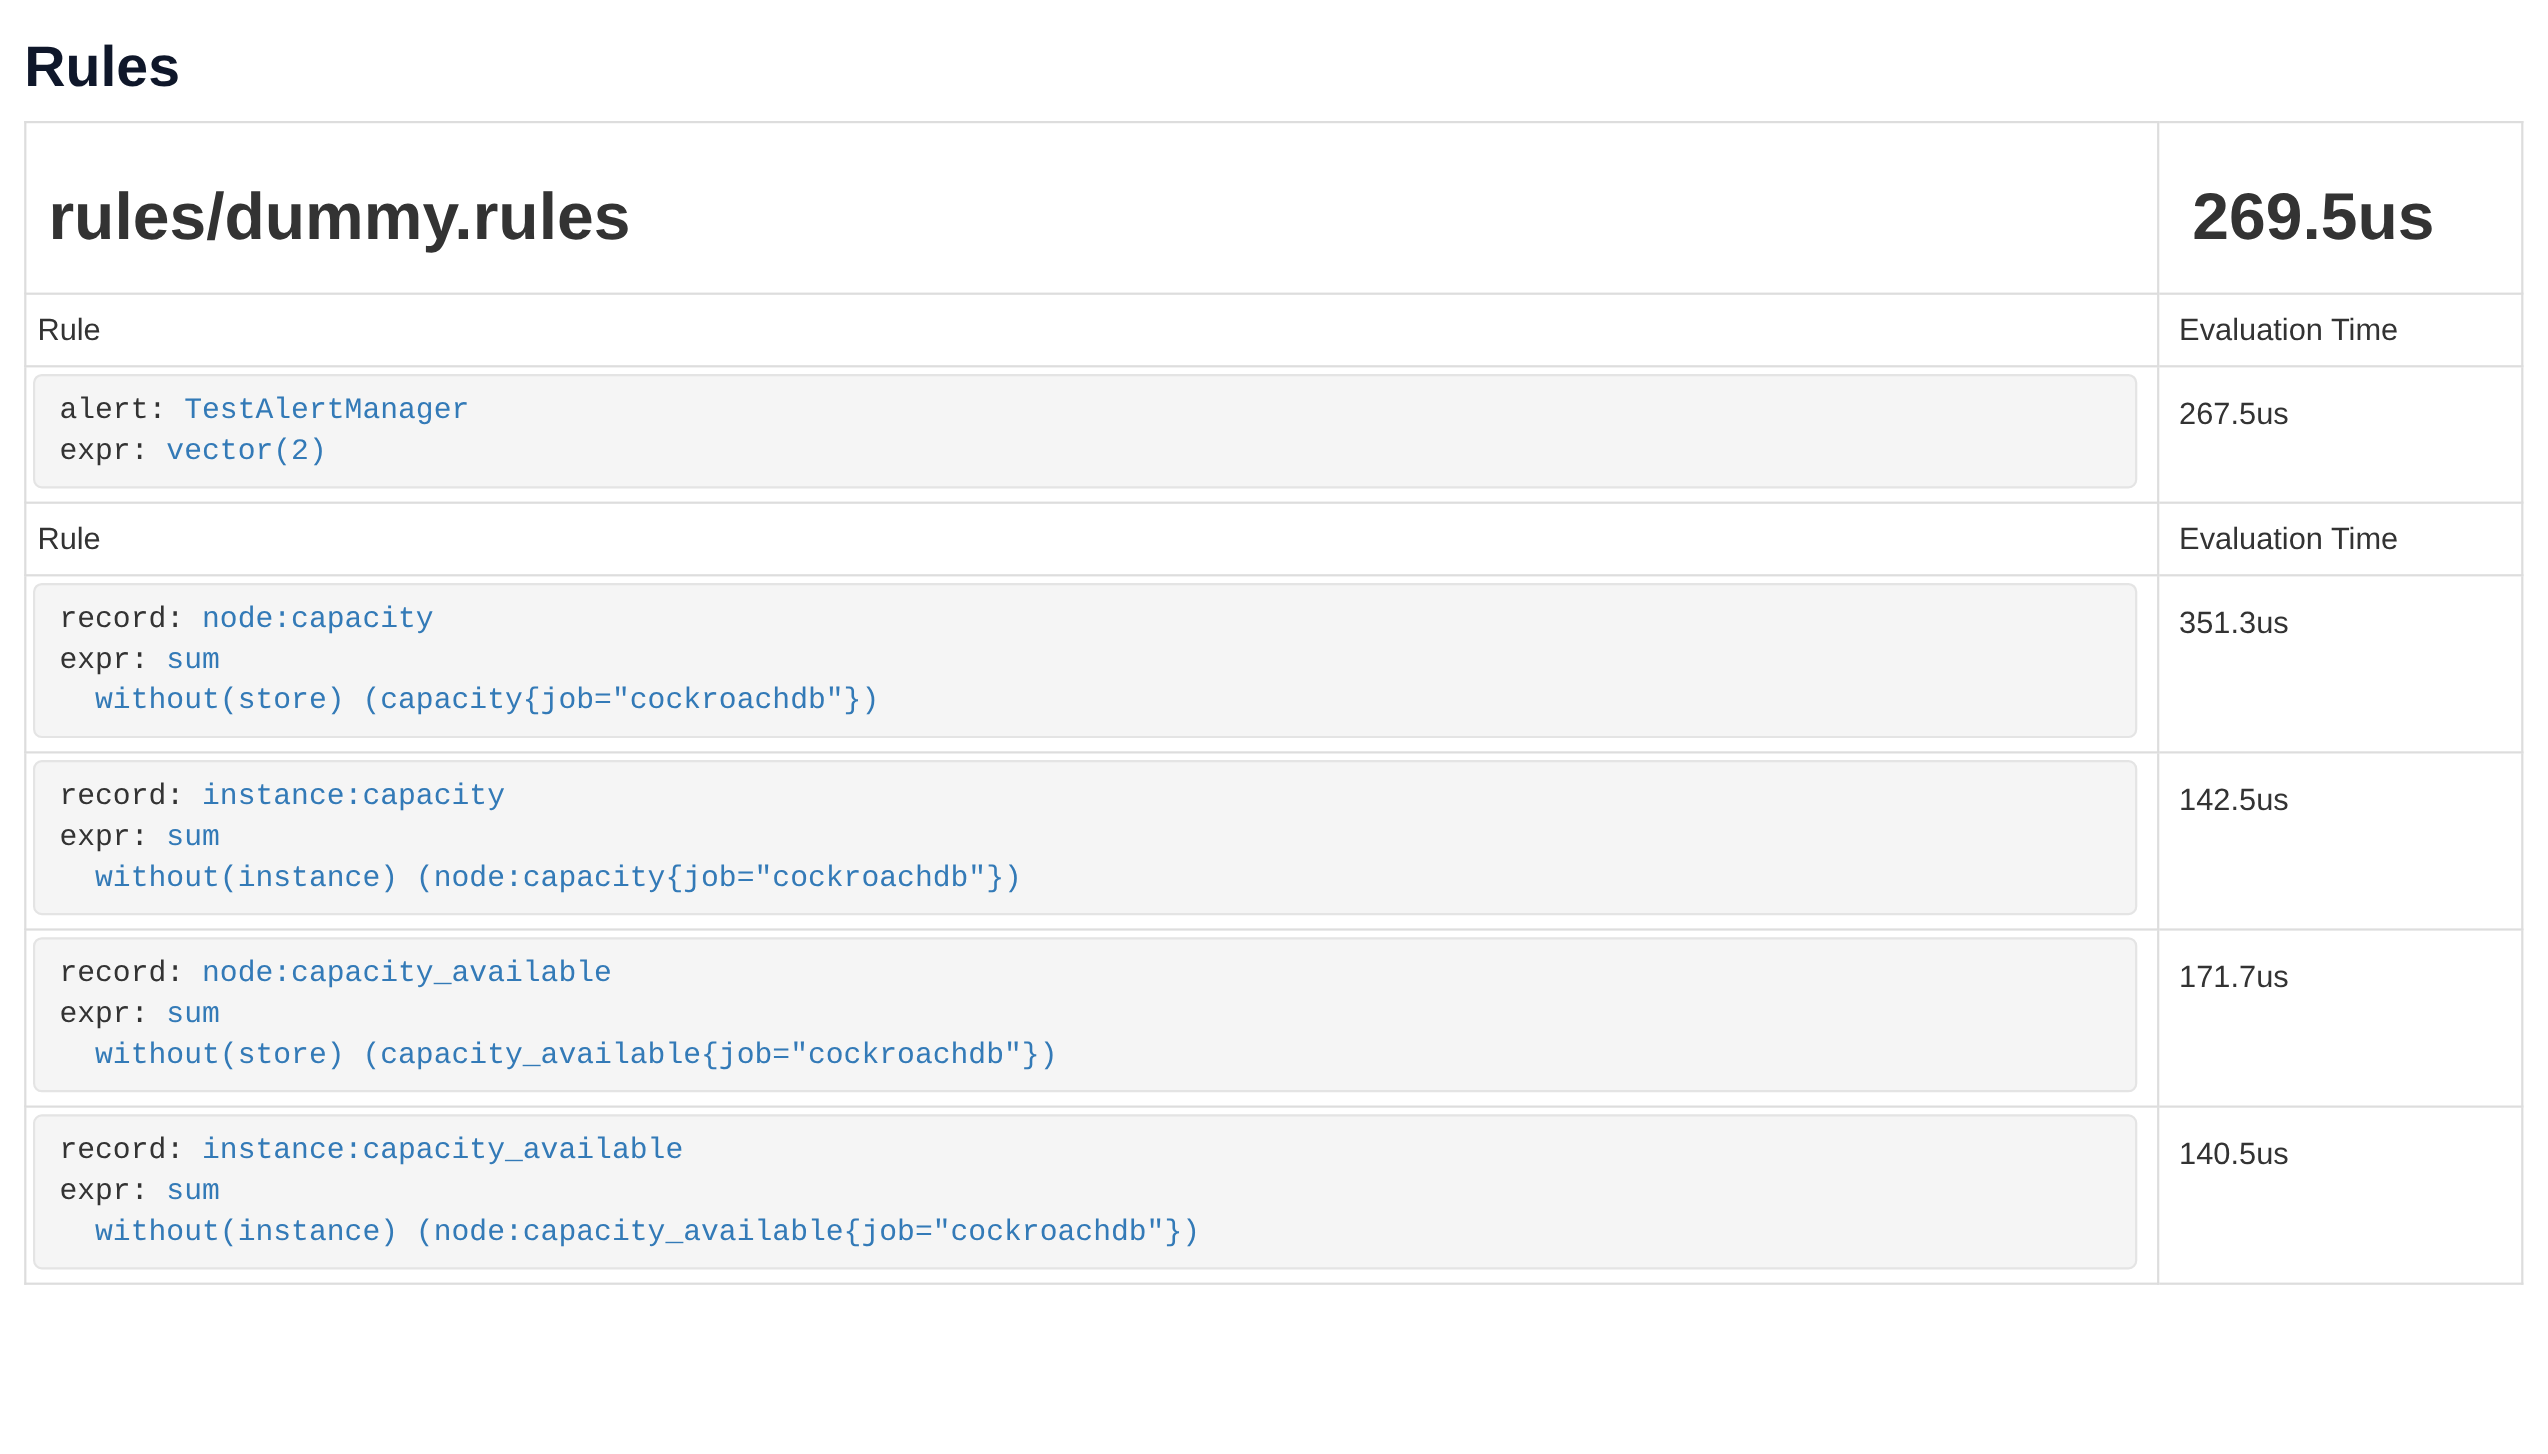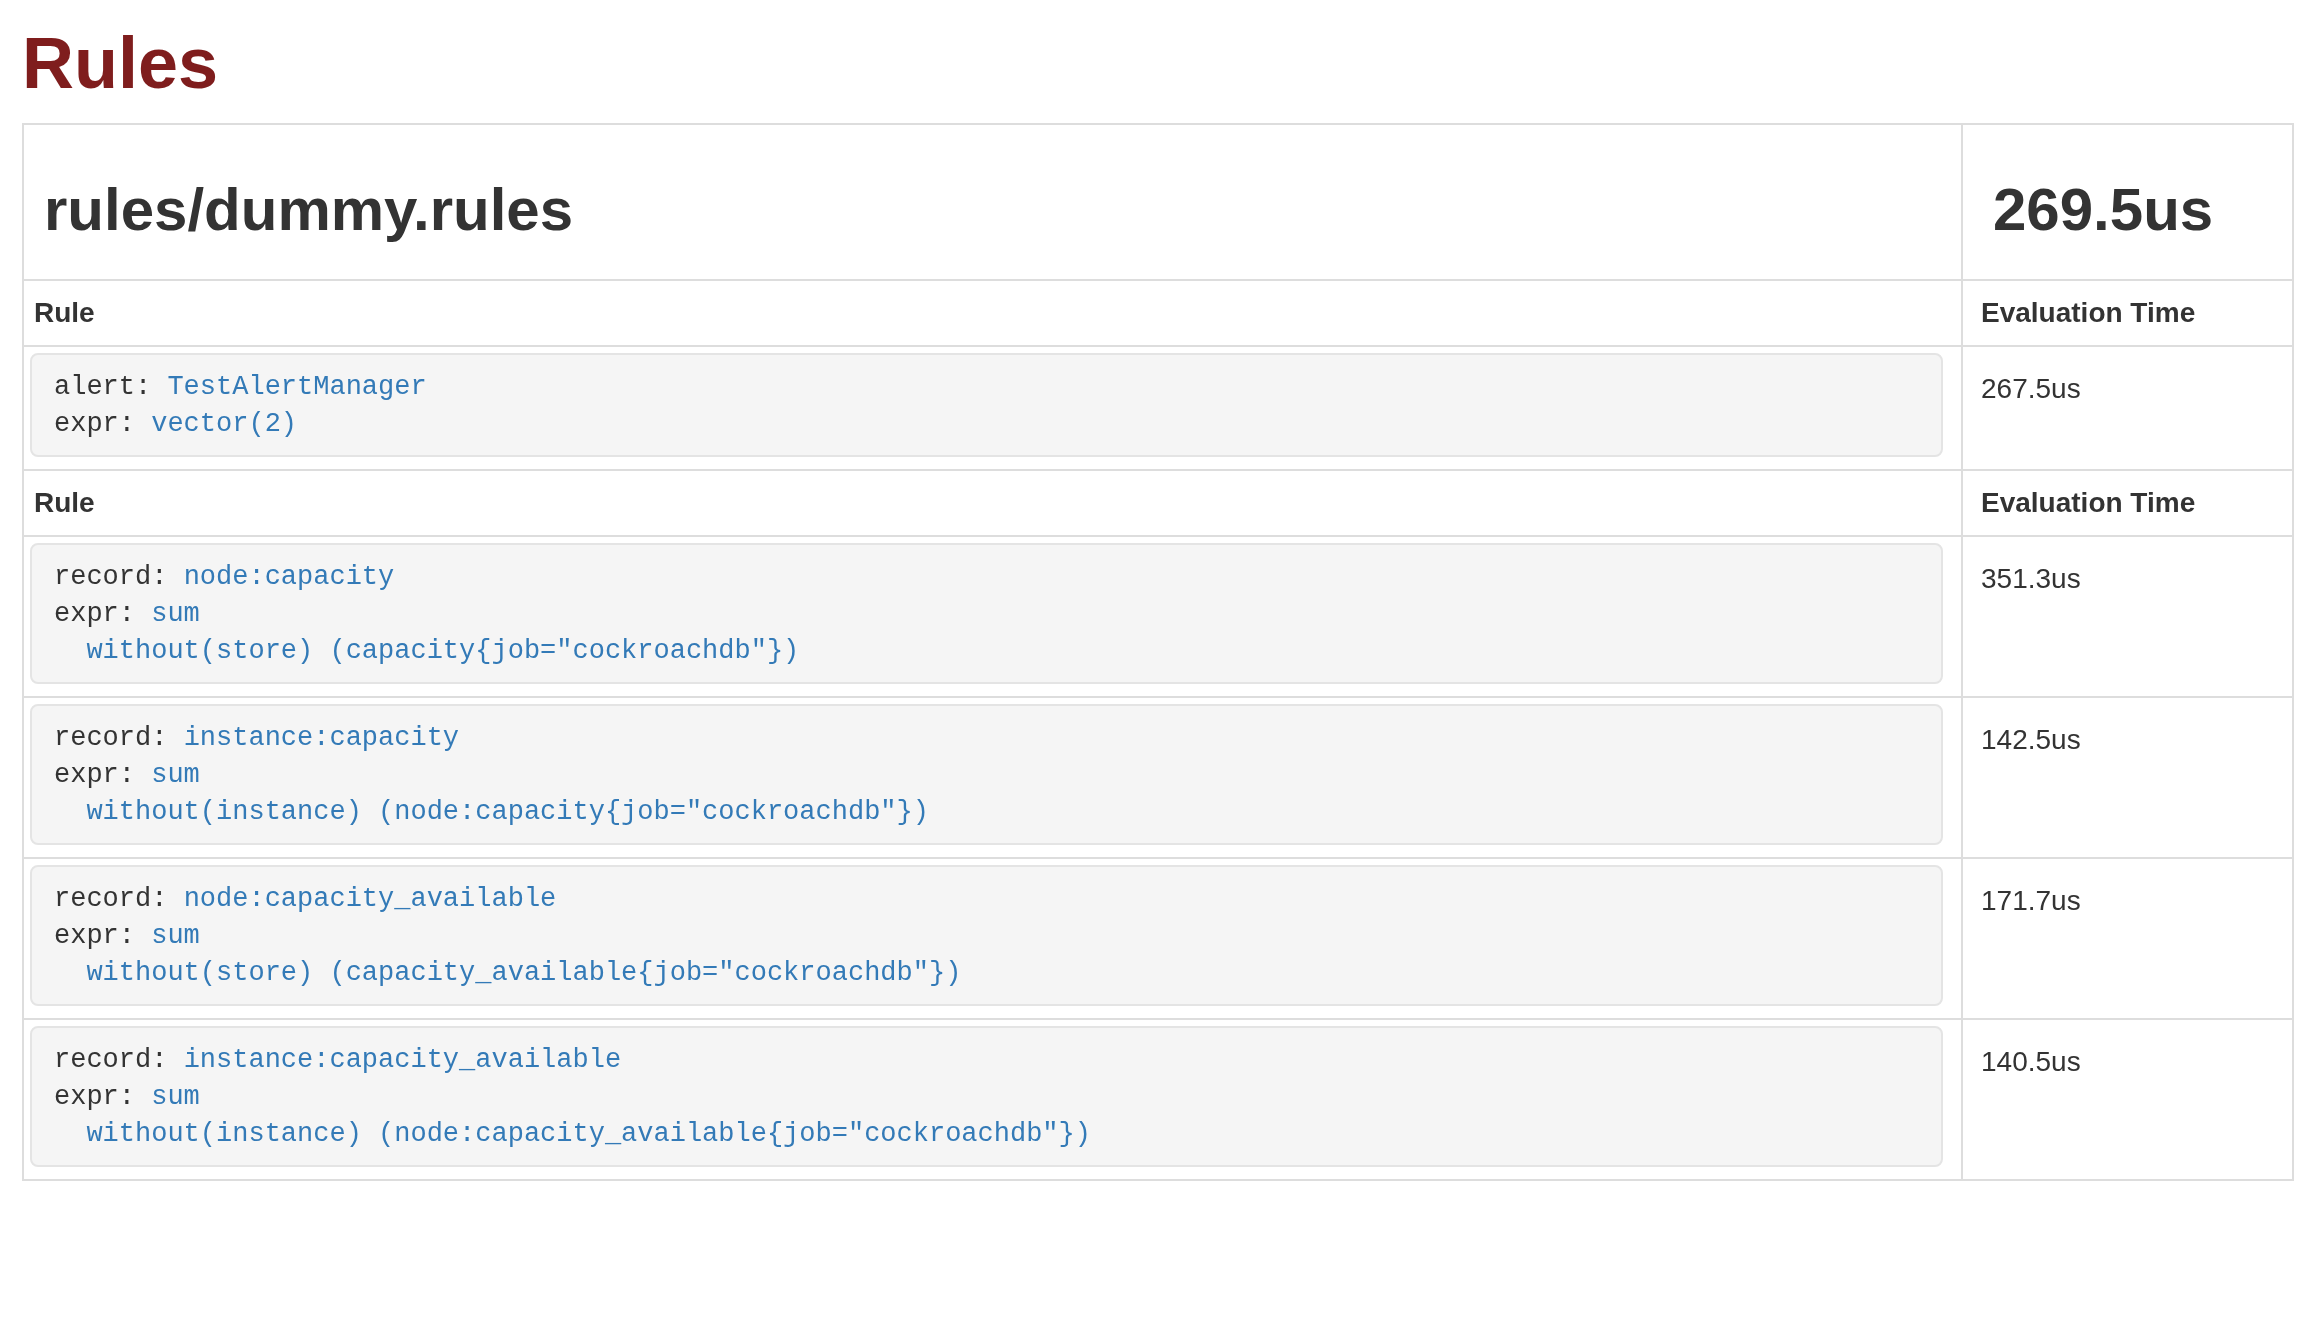--- a/index.html
+++ b/index.html
@@ -5,42 +5,42 @@
   * { box-sizing: border-box; }
   html, body { margin: 0; padding: 0; background: #ffffff; }
   body {
     width: 2316px; height: 1322px; overflow: hidden;
     padding: 0 22px;
     color: #333333;
     font-family: "Liberation Sans", "DejaVu Sans", sans-serif;
     font-size: 28px;
   }
   h1.page-title {
-    font-size: 72px; font-weight: 700; color: #7f1d1d;
-    margin: 22px 0 18px 0; line-height: 1.15;
+    font-size: 52px; font-weight: 700; color: #0f172a;
+    margin: 32px 0 18px 0; line-height: 1.15;
   }
   table.rules-table {
     width: 100%; border-collapse: collapse; table-layout: fixed;
     background: #fff;
   }
   col.col-time { width: 331px; }
   .rules-table td, .rules-table th {
     border: 2px solid #dddddd;
     vertical-align: top; text-align: left;
   }
   
   td.group-cell { padding: 8px; }
   td.group-cell h2 {
     font-size: 60px; font-weight: 700; color: #333;
     margin: 44px 0 28px 12px; line-height: 1.1;
     white-space: nowrap; overflow: hidden;
   }
   
   .rules-table th {
-    font-size: 28px; font-weight: 700; color: #333;
+    font-size: 28px; font-weight: 400; color: #333;
     padding: 16px 10px;
   }
   
   .time-col { padding-left: 18px !important; }
   
   td.rule-cell { padding: 6px 6px 4px 6px; }
   pre.rule-text {
     margin: 0 12px 8px 0;
     padding: 14px 22px 12px 22px;
     background: #f5f5f5;

